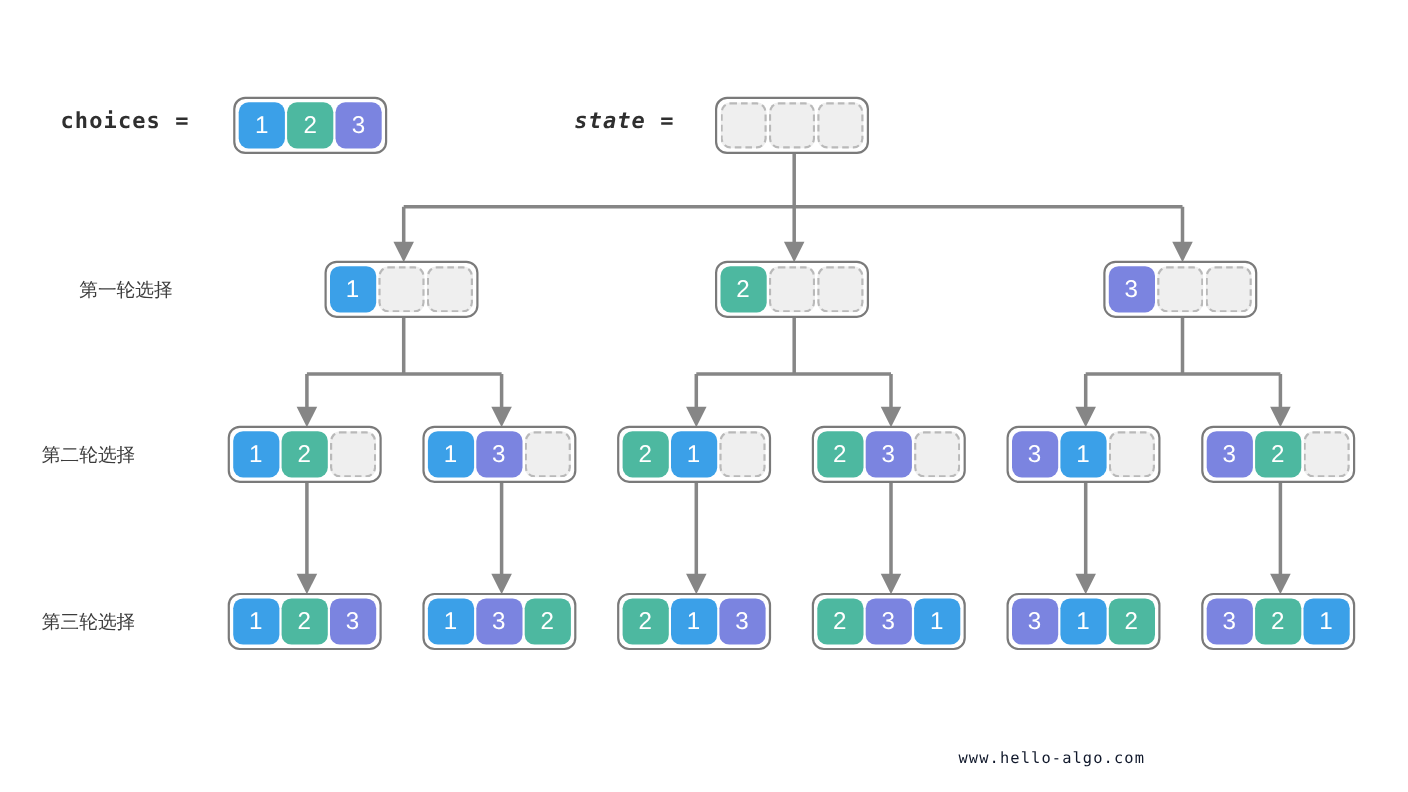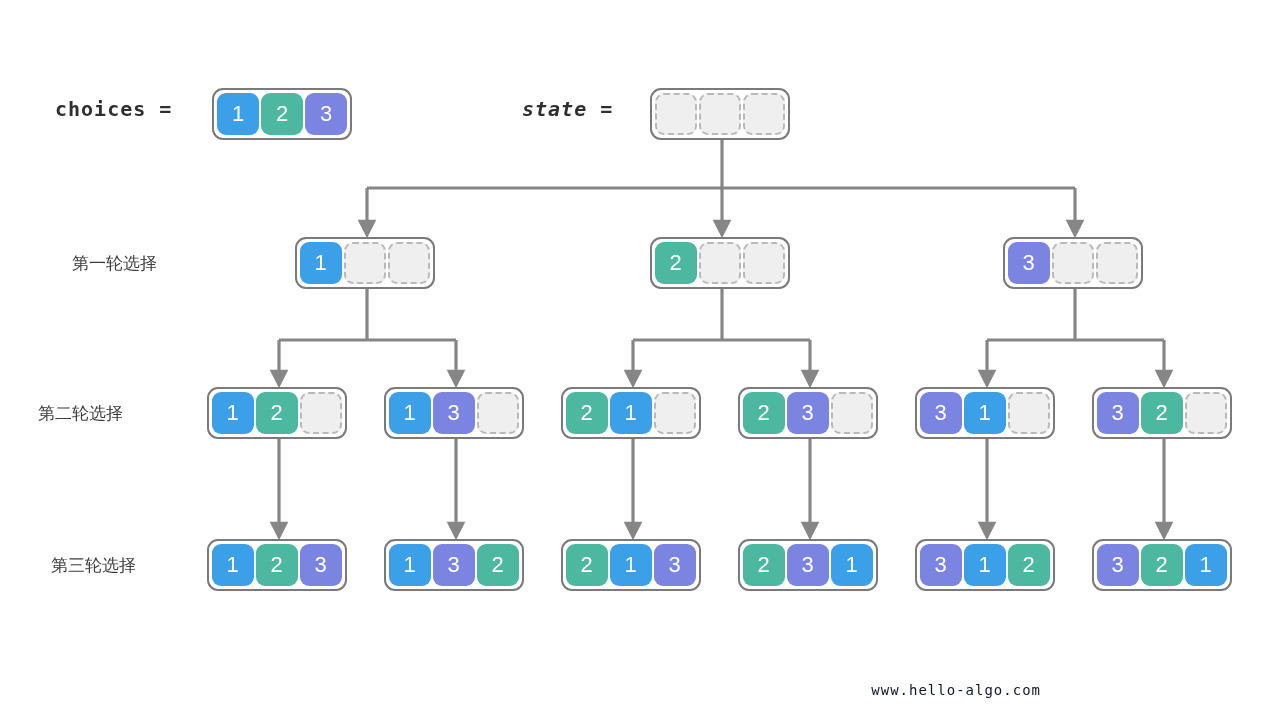--- a/index.html
+++ b/index.html
@@ -156,21 +156,21 @@
   <div class="mono-label" style="left:522px; top:97px;font-style:italic;">state =</div>
 
   <div class="array-node" id="state-node" style="left:650px; top:88px;">
       <div class="cell empty"></div>
       <div class="cell empty"></div>
       <div class="cell empty"></div>
     </div>
 
   <div class="row-label" style="left:50px; top:252px;margin-left:22px;">第一轮选择</div>
   <div class="row-label" style="left:38px; top:402px;text-align:center;">第二轮选择</div>
-  <div class="row-label" style="left:51px; top:554px;text-align:center;">第三轮选择</div>
+  <div class="row-label" style="left:38px; top:554px;text-align:center;">第三轮选择</div>
 
   <div id="nodes-layer">
       <div class="array-node" style="left: 294.5px; top: 237px;">
         <div class="cell v1">1</div>
         <div class="cell empty"></div>
         <div class="cell empty"></div>
       </div>
       <div class="array-node" style="left: 649.5px; top: 237px;">
         <div class="cell v2">2</div>
         <div class="cell empty"></div>

